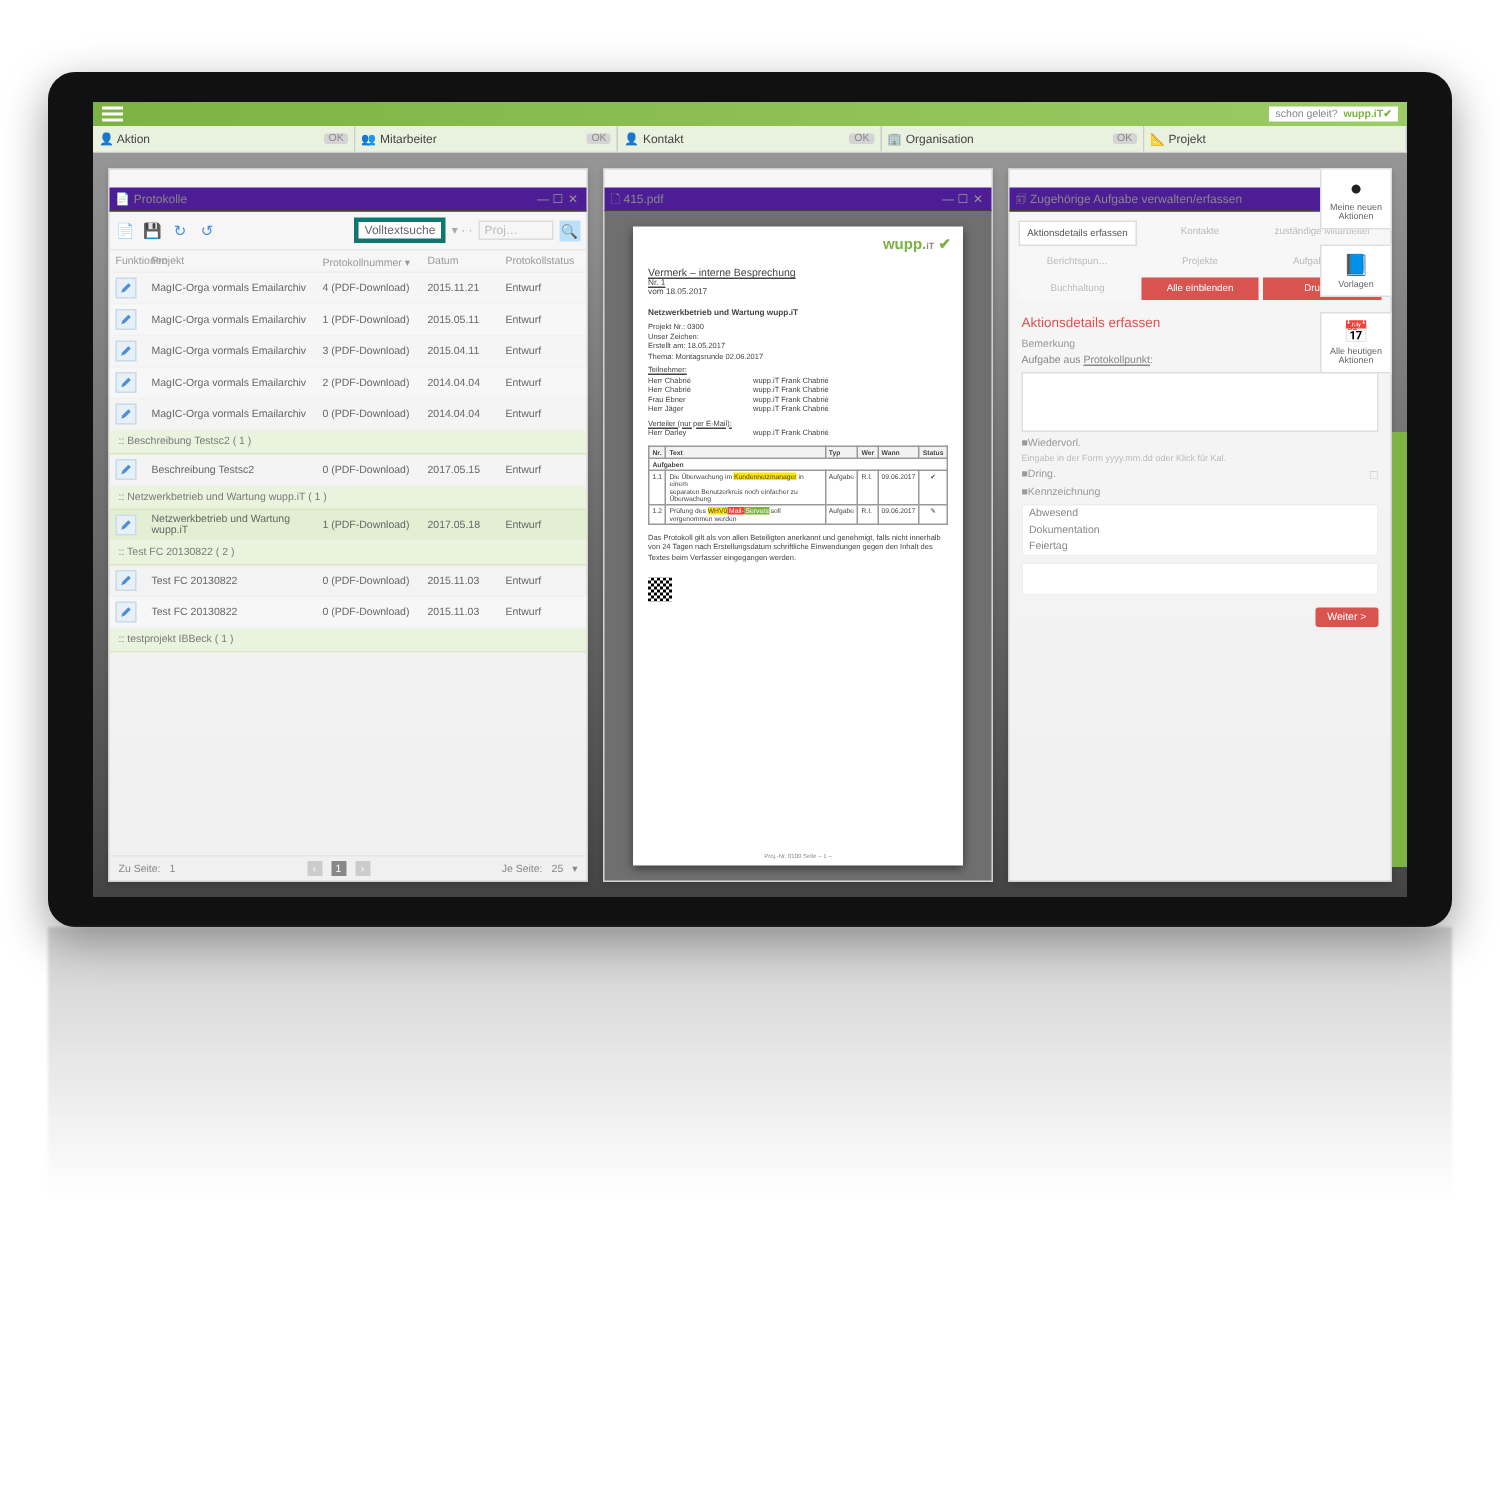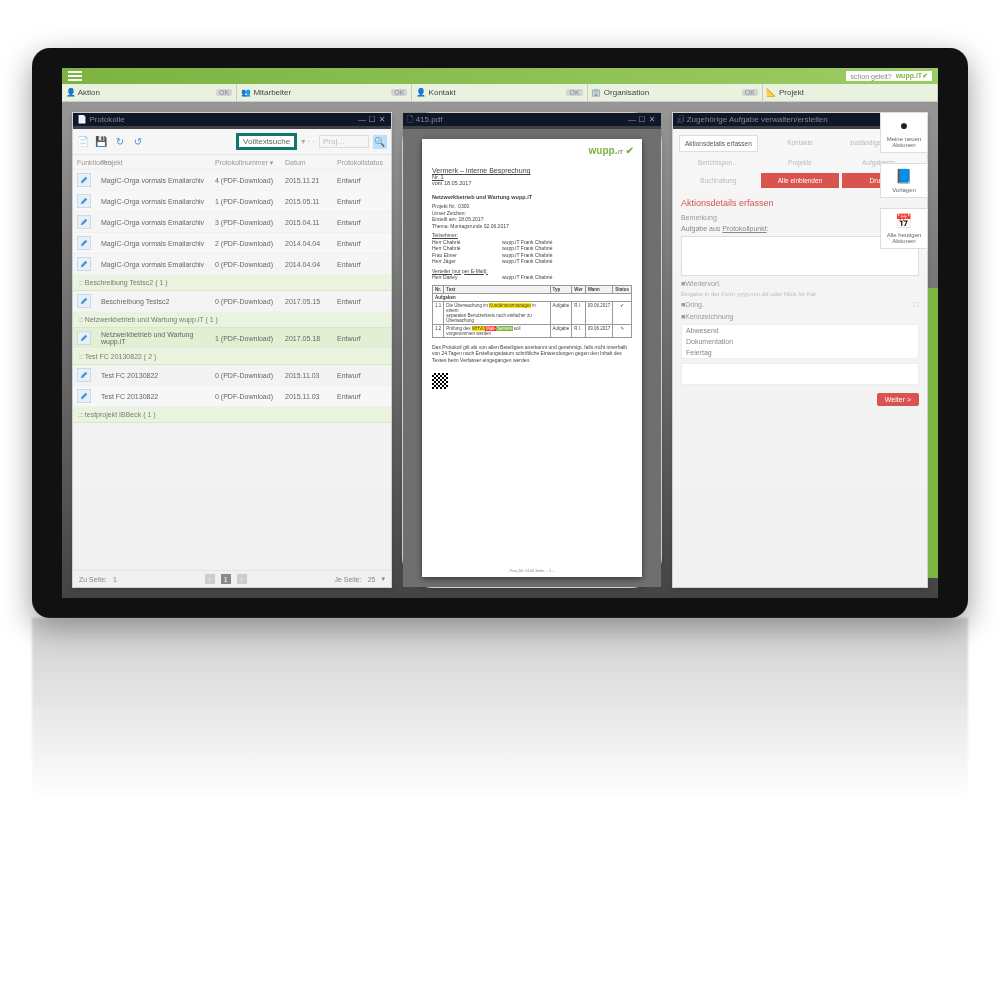--- a/index.html
+++ b/index.html
@@ -23,23 +23,23 @@
   .brandmark { color:#7cb342; font-weight:bold;}
   
   .tabstrip { height:18px; background:rgba(255,255,255,.9); display:flex; border-bottom:1px solid #ccc;}
   .tab { flex:1; display:flex; align-items:center; justify-content:space-between; padding:0 4px; font-size:8px; border-right:1px solid #ccc; background:#e9f2de;}
   .tab .ticon{ color:#7cb342; font-size:8px;}
   .tab-ok { background:#d4d4d4; color:#888; padding:0 3px; border-radius:2px; font-size:7px;}
   
   .workspace { position:absolute; top:34px; left:0; right:0; bottom:0; display:flex; gap:10px; padding:10px;}
   .panel { background:rgba(255,255,255,.92); border:1px solid #d0d0d0; display:flex; flex-direction:column; box-shadow:0 2px 4px rgba(0,0,0,.15);}
   .panel-left { flex:0 0 320px;}
-  .panel-mid  { flex:0 0 260px;border-radius:31px;}
+  .panel-mid  { flex:0 0 260px;}
   .panel-right{ flex:1 1 auto; min-width:190px;}
-  .panel-hdr { height:16px; background:#0f172a; border-bottom:3px solid #404040; display:flex; align-items:center; justify-content:space-between; padding:0 4px; font-size:8px; color:#888;}
+  .panel-hdr { height:16px; background:#4c1d95; border-bottom:1px solid #404040; display:flex; align-items:center; justify-content:space-between; padding:0 4px; font-size:8px; color:#888;margin-top:12px;}
   .panel-hdr .winbtns span{ display:inline-block; width:10px; text-align:center; color:#999; cursor:pointer;}
   
   .ltoolbar { display:flex; align-items:center; gap:4px; padding:4px; border-bottom:1px solid #e5e5e5;}
   .ltoolbar .bicon{ width:14px; height:14px; display:inline-flex; align-items:center; justify-content:center; color:#4a90d9; font-size:10px; cursor:pointer;}
   .ltoolbar .sel { font-size:8px; color:#666; margin-left:auto; padding:1px 4px; border:3px solid #0f766e; background:#fff;}
   .ltoolbar .dots { color:#aaa; font-size:8px;}
   .ltoolbar .search { flex:1; border:1px solid #ddd; font-size:8px; padding:1px 3px; color:#bbb; max-width:50px;}
   .ltoolbar .go { width:14px; height:14px; background:#bcdffb; color:#2a6496; display:inline-flex; align-items:center; justify-content:center; font-size:9px; cursor:pointer;}
   .lhdr { display:grid; grid-template-columns:24px 1fr 70px 52px 50px; font-size:7px; color:#999; padding:4px 4px 2px; border-bottom:1px solid #eee;}
   .lrows { overflow:auto; }
@@ -341,21 +341,21 @@
               <div class="meta" style="margin-top:6px">Das Protokoll gilt als von allen Beteiligten anerkannt und genehmigt, falls nicht innerhalb von 24 Tagen nach Erstellungsdatum schriftliche Einwendungen gegen den Inhalt des Textes beim Verfasser eingegangen werden.</div>
               <div class="qr"></div>
               <div class="pgfoot">Proj.-Nr. 0100
 Seite – 1 –</div>
             </div>
           </div>
         </div>
 
         <div class="panel panel-right">
           <div class="panel-hdr">
-            <span>🗊 <span>Zugehörige Aufgabe verwalten/erstellen</span></span>
+            <span>🗊 <span>Zugehörige Aufgabe verwalten/erfassen</span></span>
             <span class="winbtns"><span>—</span><span>☐</span><span>✕</span></span>
           </div>
           <div class="rtabs">
             <div class="rtab on">Aktionsdetails erfassen</div>
             <div class="rtab">Kontakte</div>
             <div class="rtab">zuständige Mitarbeiter</div>
             <div class="rtab">Berichtspun…</div>
             <div class="rtab">Projekte</div>
             <div class="rtab">Aufgabesto…</div>
             <div class="rtab">Buchhaltung</div>

